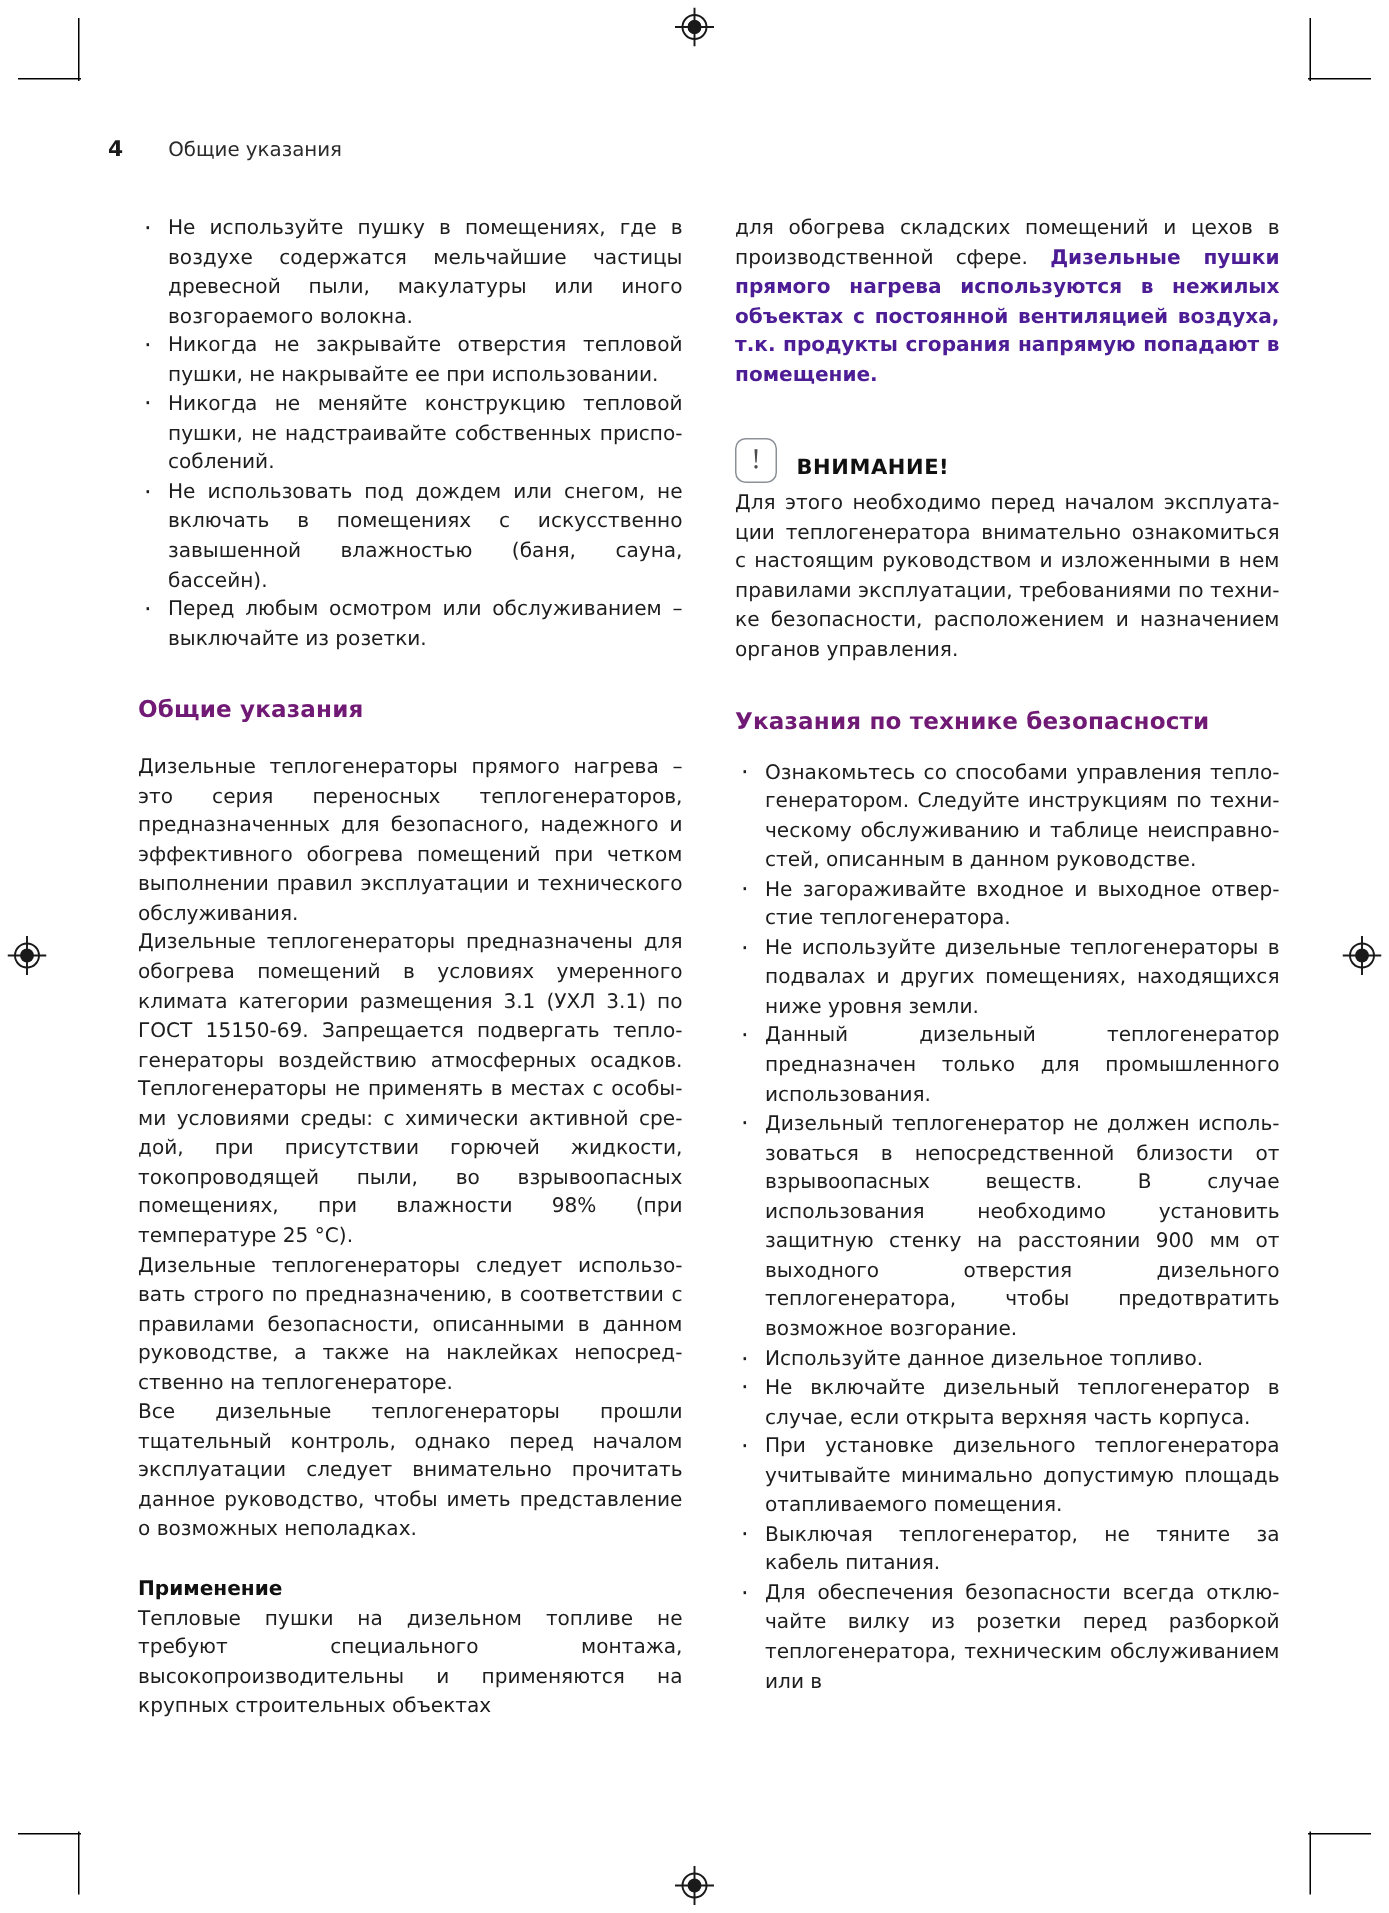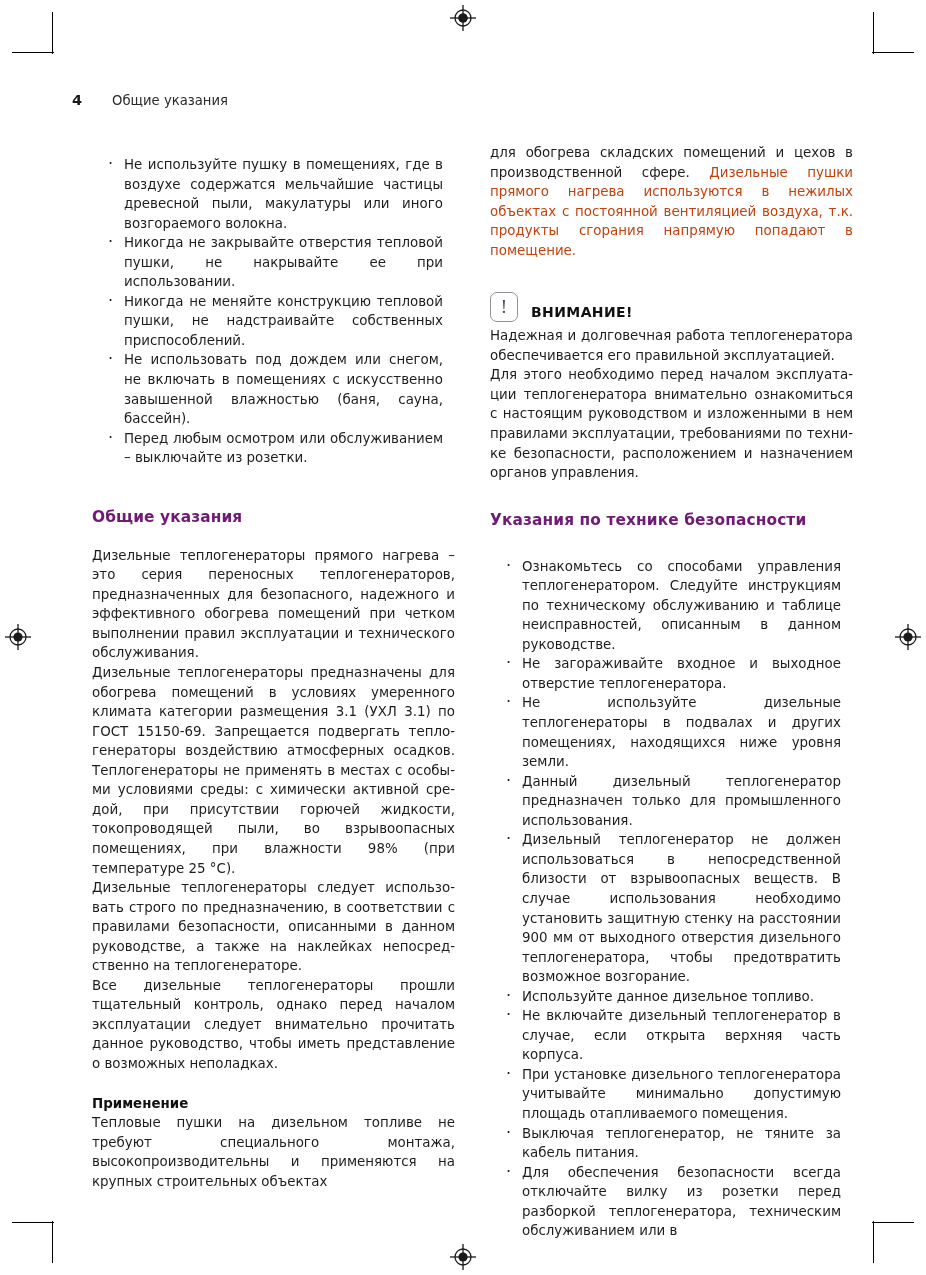--- a/index.html
+++ b/index.html
@@ -71,21 +71,21 @@
     line-height: 19.55px;
     text-align: justify;
     margin: 0;
     hyphens: manual;
     color: #1d1d1d;
   }
   .body-p.last-left { text-align: justify; }
 
   .bullet-list {
     list-style: none;
-    margin: 12px;
+    margin: 0;
     padding: 0;
   }
   .bullet-list li {
     position: relative;
     padding-left: 20px;
     font-size: 13.4px;
     line-height: 19.55px;
     text-align: justify;
     color: #1d1d1d;
   }
@@ -107,21 +107,21 @@
     letter-spacing: 0.1px;
   }
   .sub-heading {
     font-size: 13.4px;
     font-weight: 700;
     color: #111;
     margin: 0;
     line-height: 19.55px;
   }
 
-  b, .b { font-weight: 400; color: #c2410c; }
+  b, .b { font-weight: 700; color: #4c1d95; }
   .sp-16 { height: 16px; }
   .sp-20 { height: 20px; }
   .sp-28 { height: 28px; }
   .sp-32 { height: 32px; }
   .sp-4  { height: 4px; }
 
   
   .attention-row {
     display: flex;
     align-items: center;
@@ -255,21 +255,20 @@
 
       <div class="attention-row">
         <div class="warn-icon">
             <span>!</span>
           </div>
         <div class="attention-label">ВНИМАНИЕ!</div>
       </div>
 
       <div class="sp-4"></div>
 
-      <p class="body-p">Надежная и долговечная работа теплогенератора обеспечивается его правильной эксплуатацией.</p>
       <p class="body-p">Для этого необходимо перед началом эксплуата­ции теплогенератора внимательно ознакомиться с настоящим руководством и изложенными в нем правилами эксплуатации, требованиями по техни­ке безопасности, расположением и назначением органов управления.</p>
 
       <div class="sp-28"></div>
 
       <h2 class="section-heading">Указания по технике безопасности</h2>
 
       <div class="sp-16"></div>
 
       <ul class="bullet-list">
         <li>Ознакомьтесь со способами управления тепло­генератором. Следуйте инструкциям по техни­ческому обслуживанию и таблице неисправно­стей, описанным в данном руководстве.</li>

